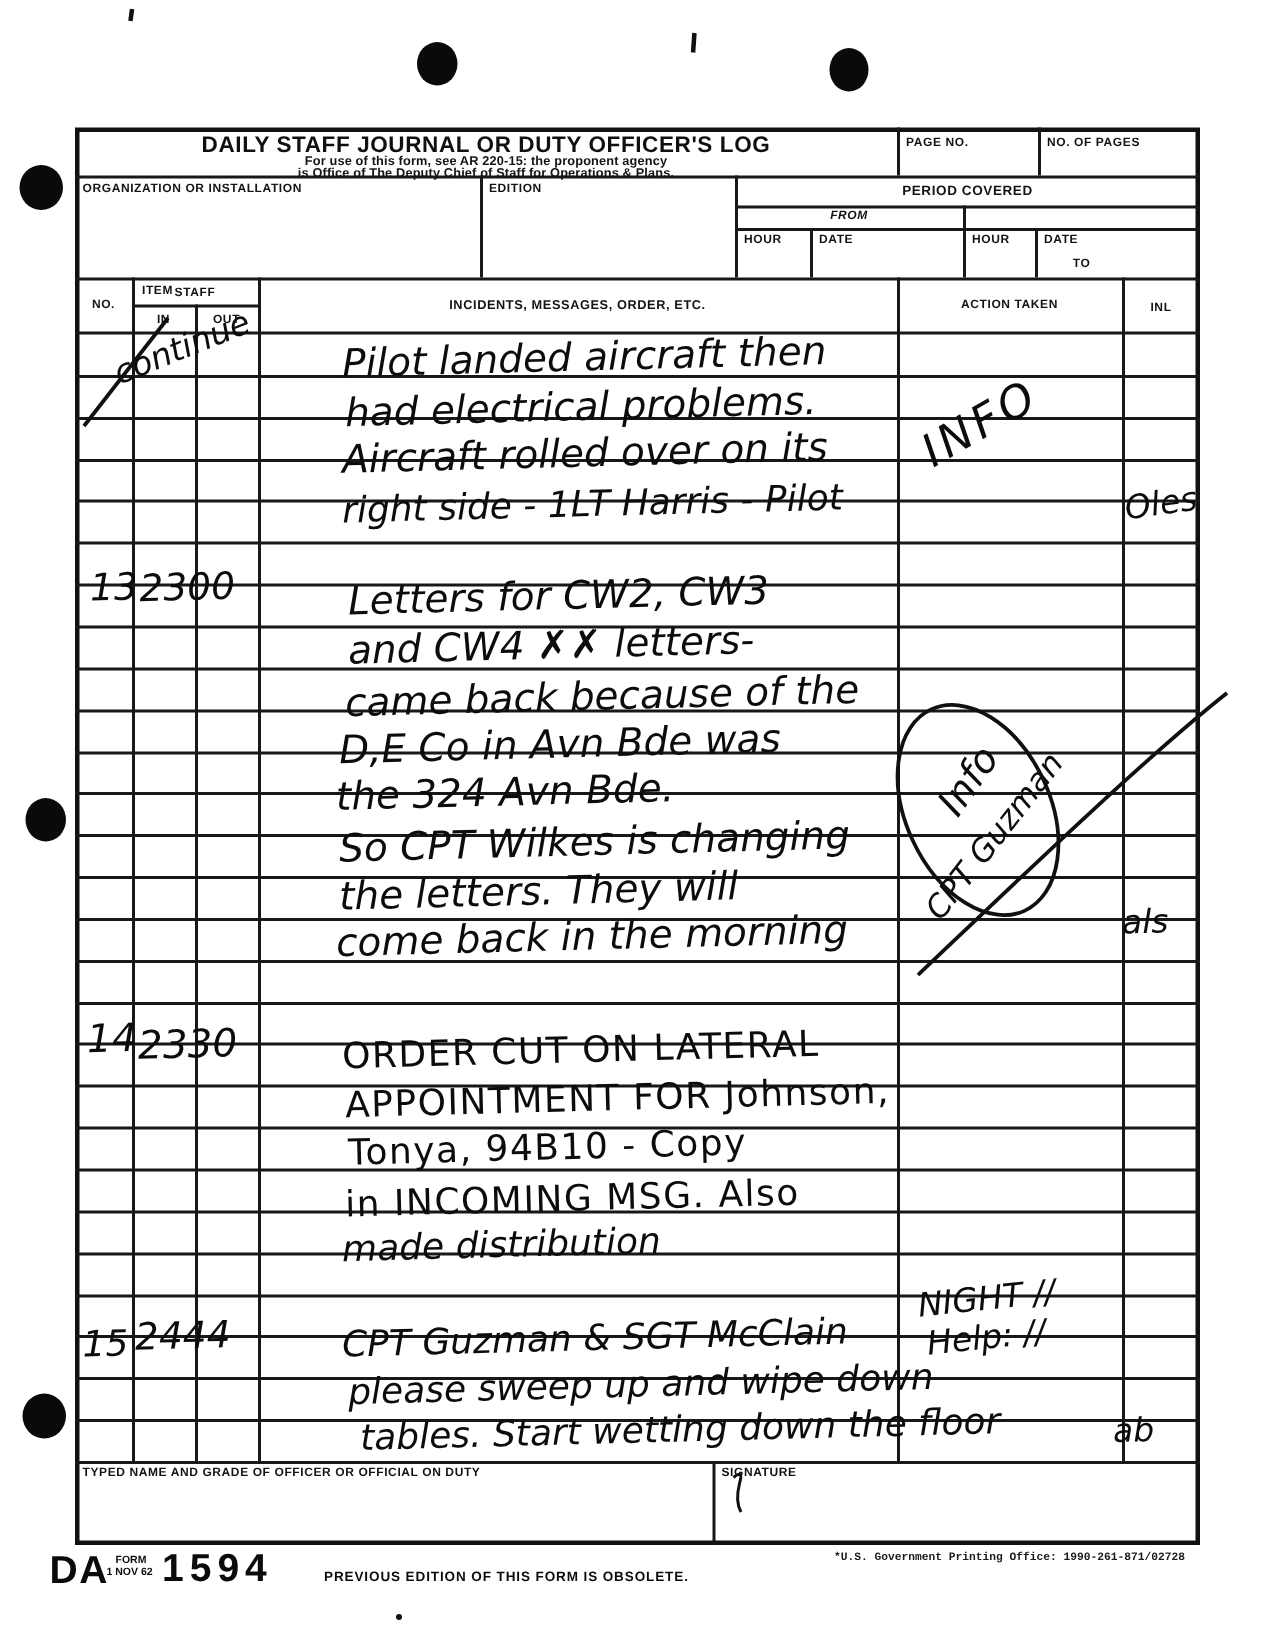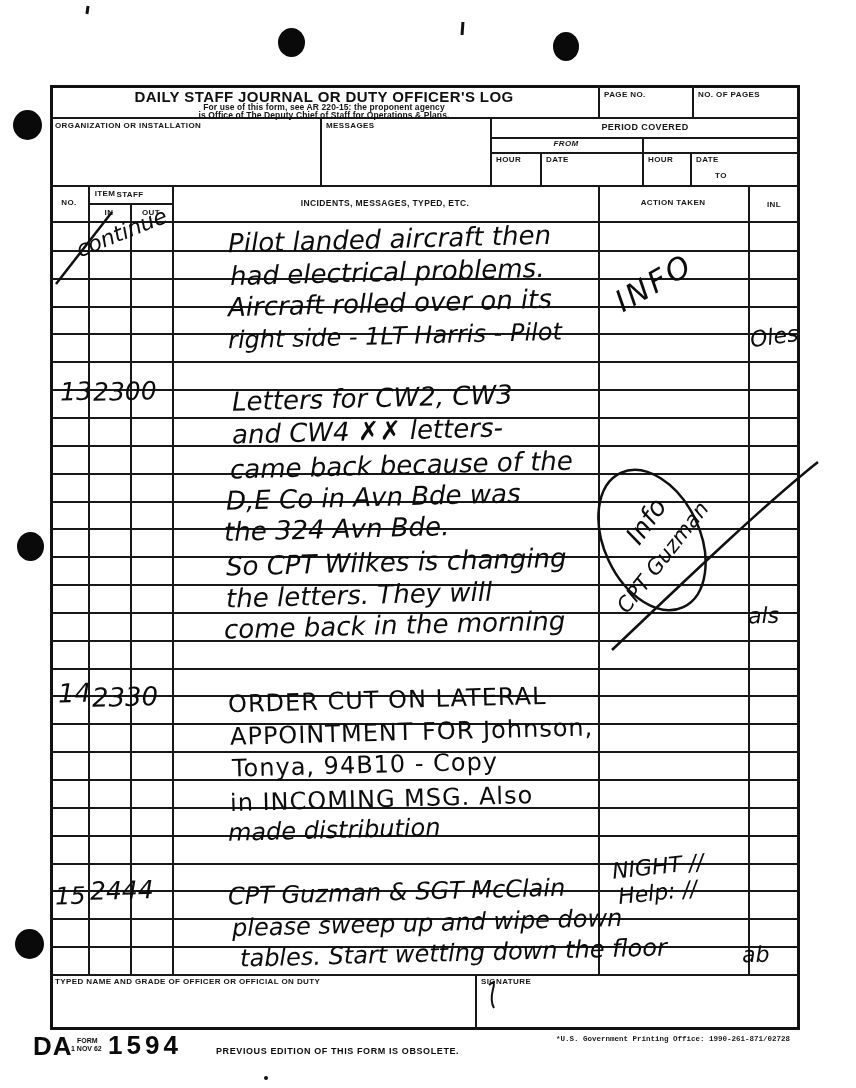--- a/index.html
+++ b/index.html
@@ -96,36 +96,36 @@
     </div>
 
   <div class="title" style="top:88px;">DAILY STAFF JOURNAL OR DUTY OFFICER'S LOG</div>
   <div class="sub" style="top:102px;">For use of this form, see AR 220-15: the proponent agency</div>
   <div class="sub" style="top:110px;">is Office of  The Deputy Chief of Staff for Operations &amp; Plans.</div>
 
   <div class="lbl" style="left:604px;top:90px;">PAGE NO.</div>
   <div class="lbl" style="left:698px;top:90px;">NO. OF PAGES</div>
 
   <div class="lbl" style="left:55px;top:121px;">ORGANIZATION OR INSTALLATION</div>
-  <div class="lbl" style="left:326px;top:121px;">MESSAGES</div>
+  <div class="lbl" style="left:326px;top:121px;">EDITION</div>
 
   <div class="lbl lbl9 ctr" style="left:490px;top:122px;width:310px;">PERIOD COVERED</div>
   <div class="lbl ctr" style="left:490px;top:139px;width:152px;font-style:italic;">FROM</div>
   <div class="lbl ctr" style="left:642px;top:139px;width:158px;margin-top:32px;">TO</div>
   <div class="lbl" style="left:496px;top:155px;">HOUR</div>
   <div class="lbl" style="left:546px;top:155px;">DATE</div>
   <div class="lbl" style="left:648px;top:155px;">HOUR</div>
   <div class="lbl" style="left:696px;top:155px;">DATE</div>
 
   <div class="lbl ctr" style="left:50px;top:189px;width:38px;padding-left:36px;">ITEM</div>
   <div class="lbl ctr" style="left:50px;top:198px;width:38px;">NO.</div>
   <div class="lbl ctr" style="left:88px;top:190px;width:84px;">STAFF</div>
   <div class="lbl ctr" style="left:88px;top:208px;width:42px;">IN</div>
   <div class="lbl ctr" style="left:130px;top:208px;width:42px;">OUT</div>
-  <div class="lbl ctr" style="left:172px;top:198px;width:426px;font-size:8.5px;">INCIDENTS, MESSAGES, TYPED, ETC.</div>
+  <div class="lbl ctr" style="left:172px;top:198px;width:426px;font-size:8.5px;">INCIDENTS, MESSAGES, ORDER, ETC.</div>
   <div class="lbl ctr" style="left:598px;top:198px;width:150px;">ACTION TAKEN</div>
   <div class="lbl ctr" style="left:748px;top:200px;width:52px;">INL</div>
 
   <div class="lbl" style="left:55px;top:977px;">TYPED NAME AND GRADE OF OFFICER OR OFFICIAL ON DUTY</div>
   <div class="lbl" style="left:481px;top:977px;">SIGNATURE</div>
 
   <div class="hw hw22" style="left:74px;top:222px;transform:rotate(-22deg);">continue</div>
   <div class="hw hw26" style="left:228px;top:226px;">Pilot landed aircraft then</div>
   <div class="hw hw26" style="left:230px;top:259px;">had electrical problems.</div>
   <div class="hw hw26" style="left:228px;top:290px;">Aircraft rolled over on its</div>

